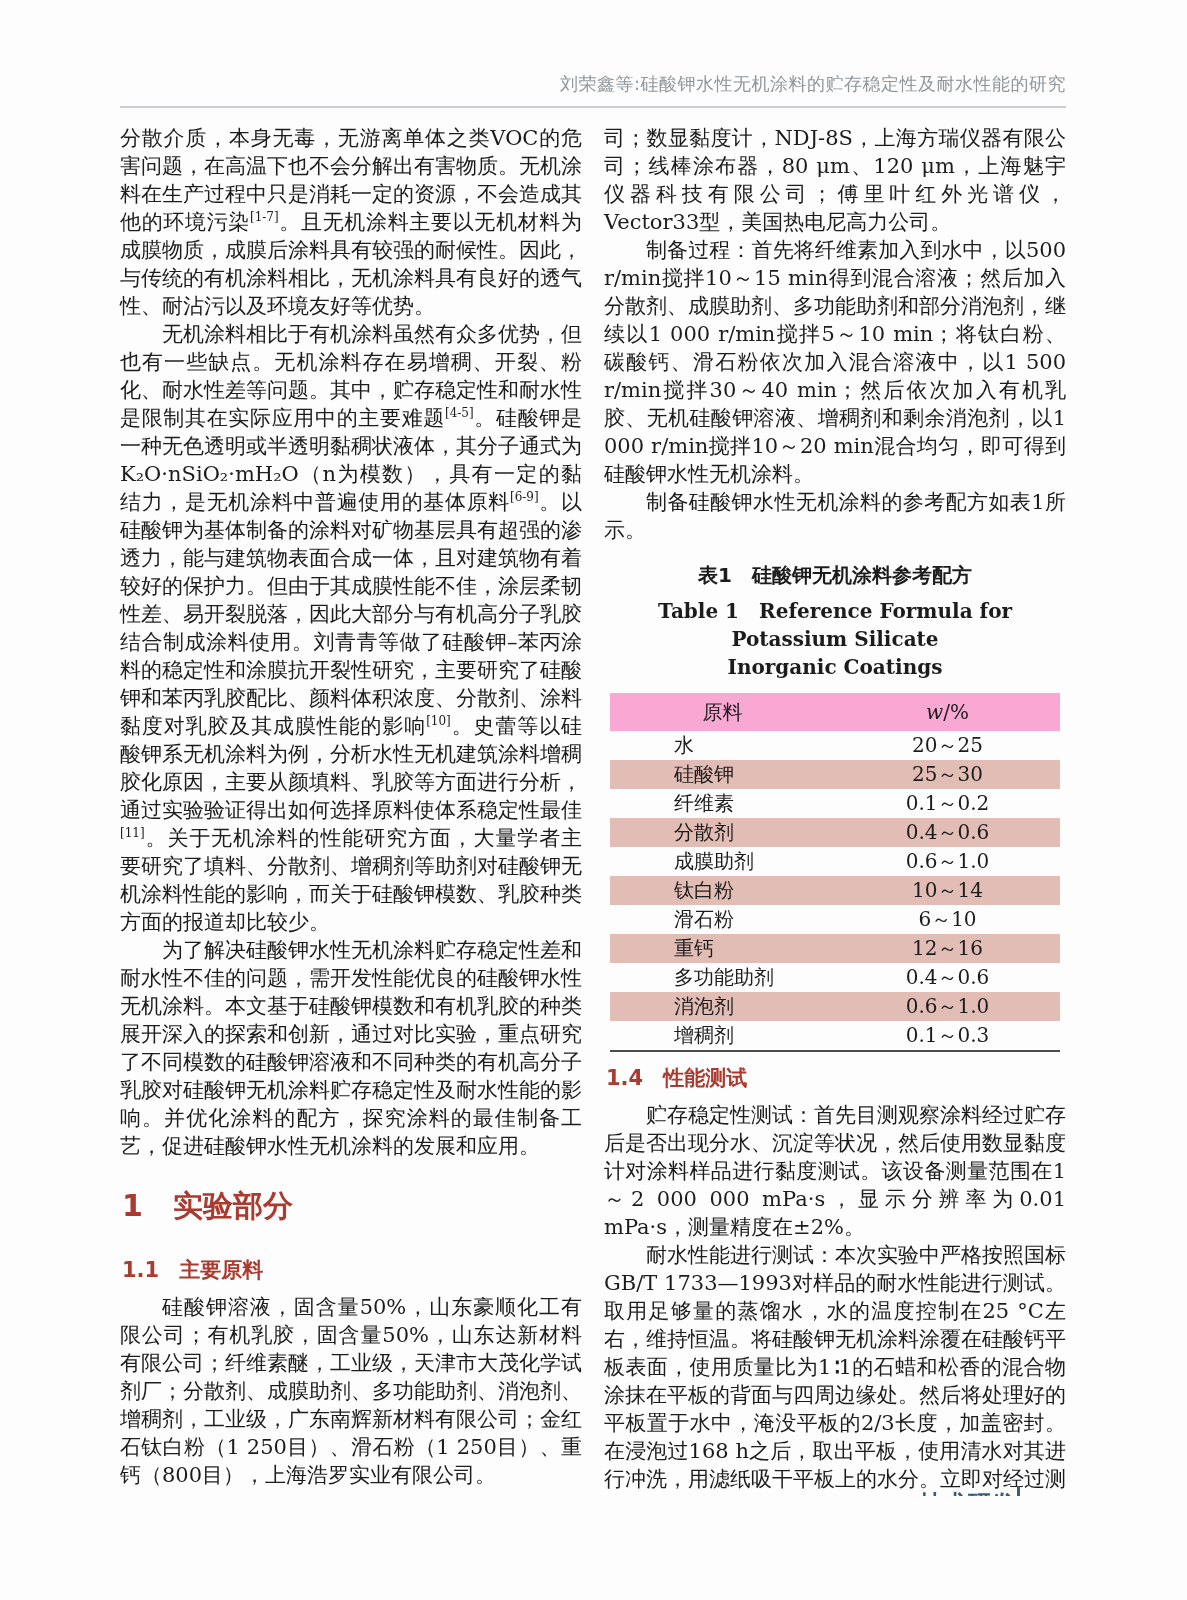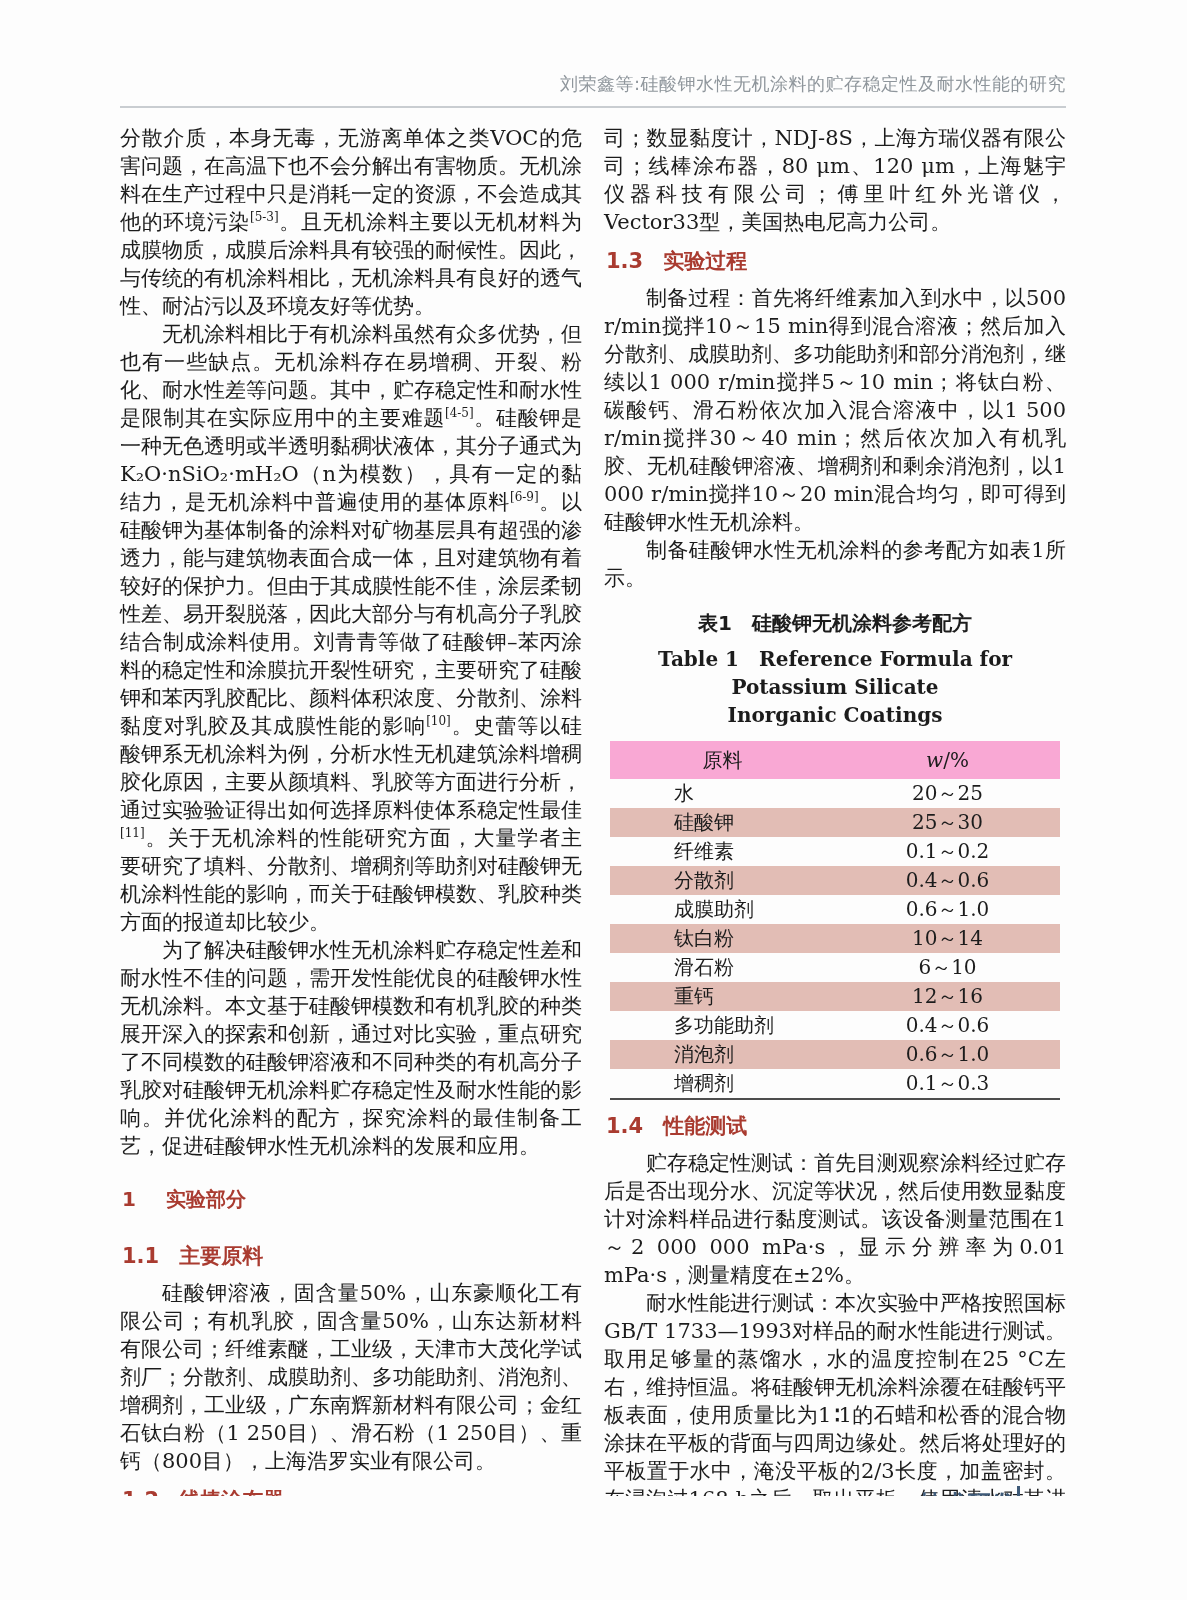--- a/index.html
+++ b/index.html
@@ -32,21 +32,21 @@
     text-align: justify;
     text-indent: 2em;
   }
   p.body.noindent { text-indent: 0; }
   sup.ref { font-size: 12px; line-height: 0; vertical-align: super; }
 
   h1.sec {
     font-family: "DejaVu Sans", sans-serif;
     font-weight: bold;
     color: #a93b30;
-    font-size: 20px;
+    font-size: 30px;
     margin: 26px 0 29px 2px;
   }
   h1.sec .sec-num { margin-right: 30px; }
   h2.subsec {
     font-family: "DejaVu Sans", sans-serif;
     font-weight: bold;
     color: #a93b30;
     font-size: 21px;
     margin: 11px 0 9px 2px;
   }
@@ -121,39 +121,38 @@
 
 <div class="page">
   <div class="content">
 
     <div class="running-header">刘荣鑫等:硅酸钾水性无机涂料的贮存稳定性及耐水性能的研究</div>
     <hr class="header-rule">
 
     <div class="columns">
 
       <div class="col">
-        <p class="body noindent"><span>分散介质，本身无毒，无游离单体之类VOC的危害问题，在高温下也不会分解出有害物质。无机涂料在生产过程中只是消耗一定的资源，不会造成其他的环境污染</span><sup class="ref">[5-3]</sup><span>。且无机涂料主要以无机材料为成膜物质，成膜后涂料具有较强的耐候性。因此，与传统的有机涂料相比，无机涂料具有良好的透气性、耐沾污以及环境友好等优势。</span></p>
+        <p class="body noindent"><span>分散介质，本身无毒，无游离单体之类VOC的危害问题，在高温下也不会分解出有害物质。无机涂料在生产过程中只是消耗一定的资源，不会造成其他的环境污染</span><sup class="ref">[1-7]</sup><span>。且无机涂料主要以无机材料为成膜物质，成膜后涂料具有较强的耐候性。因此，与传统的有机涂料相比，无机涂料具有良好的透气性、耐沾污以及环境友好等优势。</span></p>
 
         <p class="body"><span>无机涂料相比于有机涂料虽然有众多优势，但也有一些缺点。无机涂料存在易增稠、开裂、粉化、耐水性差等问题。其中，贮存稳定性和耐水性是限制其在实际应用中的主要难题</span><sup class="ref">[4-5]</sup><span>。硅酸钾是一种无色透明或半透明黏稠状液体，其分子通式为K₂O·nSiO₂·mH₂O（n为模数），具有一定的黏结力，是无机涂料中普遍使用的基体原料</span><sup class="ref">[6-9]</sup><span>。以硅酸钾为基体制备的涂料对矿物基层具有超强的渗透力，能与建筑物表面合成一体，且对建筑物有着较好的保护力。但由于其成膜性能不佳，涂层柔韧性差、易开裂脱落，因此大部分与有机高分子乳胶结合制成涂料使用。刘青青等做了硅酸钾–苯丙涂料的稳定性和涂膜抗开裂性研究，主要研究了硅酸钾和苯丙乳胶配比、颜料体积浓度、分散剂、涂料黏度对乳胶及其成膜性能的影响</span><sup class="ref">[10]</sup><span>。史蕾等以硅酸钾系无机涂料为例，分析水性无机建筑涂料增稠胶化原因，主要从颜填料、乳胶等方面进行分析，通过实验验证得出如何选择原料使体系稳定性最佳</span><sup class="ref">[11]</sup><span>。关于无机涂料的性能研究方面，大量学者主要研究了填料、分散剂、增稠剂等助剂对硅酸钾无机涂料性能的影响，而关于硅酸钾模数、乳胶种类方面的报道却比较少。</span></p>
 
         <p class="body">为了解决硅酸钾水性无机涂料贮存稳定性差和耐水性不佳的问题，需开发性能优良的硅酸钾水性无机涂料。本文基于硅酸钾模数和有机乳胶的种类展开深入的探索和创新，通过对比实验，重点研究了不同模数的硅酸钾溶液和不同种类的有机高分子乳胶对硅酸钾无机涂料贮存稳定性及耐水性能的影响。并优化涂料的配方，探究涂料的最佳制备工艺，促进硅酸钾水性无机涂料的发展和应用。</p>
 
         <h1 class="sec"><span class="sec-num">1</span><span>实验部分</span></h1>
 
         <h2 class="subsec"><span class="sub-num">1.1</span><span>主要原料</span></h2>
         <p class="body">硅酸钾溶液，固含量50%，山东豪顺化工有限公司；有机乳胶，固含量50%，山东达新材料有限公司；纤维素醚，工业级，天津市大茂化学试剂厂；分散剂、成膜助剂、多功能助剂、消泡剂、增稠剂，工业级，广东南辉新材料有限公司；金红石钛白粉（1 250目）、滑石粉（1 250目）、重钙（800目），上海浩罗实业有限公司。</p>
 
         <h2 class="subsec"><span class="sub-num">1.2</span><span>线棒涂布器</span></h2>
         <p class="body">高速分散机，YK400，上海约迪机械设备有限公</p>
       </div>
 
       <div class="col">
         <p class="body noindent">司；数显黏度计，NDJ-8S，上海方瑞仪器有限公司；线棒涂布器，80 μm、120 μm，上海魅宇仪器科技有限公司；傅里叶红外光谱仪，Vector33型，美国热电尼高力公司。</p>
 
-        <h2 class="subsec"><span class="sub-num">1.3</span><span>实验过程</span></h2>
         <p class="body">制备过程：首先将纤维素加入到水中，以500 r/min搅拌10～15 min得到混合溶液；然后加入分散剂、成膜助剂、多功能助剂和部分消泡剂，继续以1 000 r/min搅拌5～10 min；将钛白粉、碳酸钙、滑石粉依次加入混合溶液中，以1 500 r/min搅拌30～40 min；然后依次加入有机乳胶、无机硅酸钾溶液、增稠剂和剩余消泡剂，以1 000 r/min搅拌10～20 min混合均匀，即可得到硅酸钾水性无机涂料。</p>
         <p class="body">制备硅酸钾水性无机涂料的参考配方如表1所示。</p>
 
         <div class="tbl-wrap">
           <div class="tbl-cap-cn">表1　硅酸钾无机涂料参考配方</div>
           <div class="tbl-cap-en">
             <div>Table 1　Reference Formula for Potassium Silicate</div>
             <div>Inorganic Coatings</div>
           </div>
           <table class="formula">

